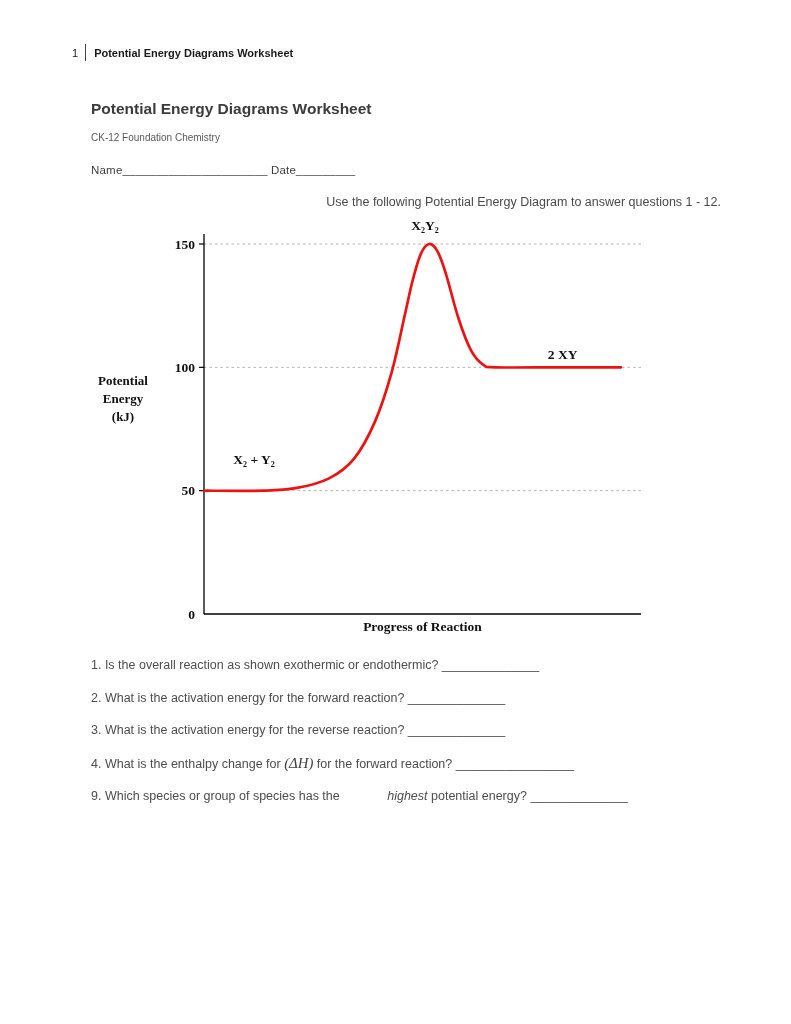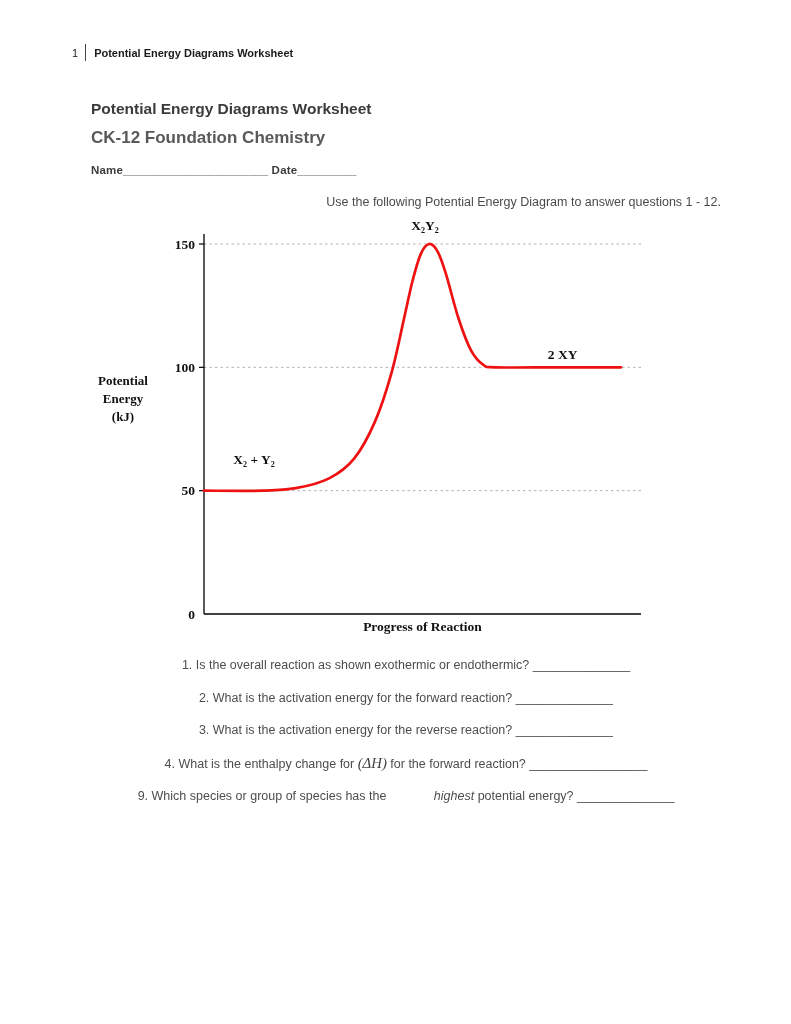--- a/index.html
+++ b/index.html
@@ -12,36 +12,36 @@
     font-size:11px;color:#1a1a1a;
   }
   .hdr-num{font-weight:normal;margin-right:7px;}
   .hdr-divider{width:1px;height:17px;background:#444;margin-right:8px;}
   .hdr-title{font-weight:bold;}
   main{position:absolute;top:100px;left:91px;width:630px;}
   h1.ws-title{
     font-size:15.5px;line-height:18px;font-weight:bold;color:#3b3b3b;margin:0 0 13px 0;
   }
   h2.ws-subtitle{
-    font-size:17px;line-height:13px;font-weight:bold;color:#595959;margin:0 0 19px 0;
+    font-size:10px;line-height:13px;font-weight:normal;color:#595959;margin:0 0 19px 0;
   }
   p.name-date{
-    font-size:11.5px;line-height:14px;font-weight:bold;color:#3d3d3d;margin:0 0 17px 0;
+    font-size:11.5px;line-height:14px;font-weight:normal;color:#3d3d3d;margin:0 0 17px 0;
     letter-spacing:.2px;
   }
   p.instructions{
     font-size:12.5px;line-height:16px;color:#4a4a4a;margin:0 0 12px 0;text-align:right;
   }
   figure.chart{margin:0 0 14px 0;width:560px;height:420px;}
   #chart-svg text.cs{
     font-family:"Liberation Serif","DejaVu Serif",serif;font-weight:bold;fill:#111111;
   }
   #questions{margin-top:2px;}
   p.question{
-    font-size:12.5px;line-height:19px;color:#4d4d4d;margin:0 0 13.5px 0;text-align:center;
+    font-size:12.5px;line-height:19px;color:#4d4d4d;margin:0 0 13.5px 0;
   }
   .seg-normal{}
   .seg-math{
     font-family:"Liberation Serif","DejaVu Serif",serif;font-style:italic;
     font-size:1.18em;color:#3f3f3f;
   }
   .seg-italic{font-style:italic;margin-left:44px;}
 </style>
 </head>
 <body>

